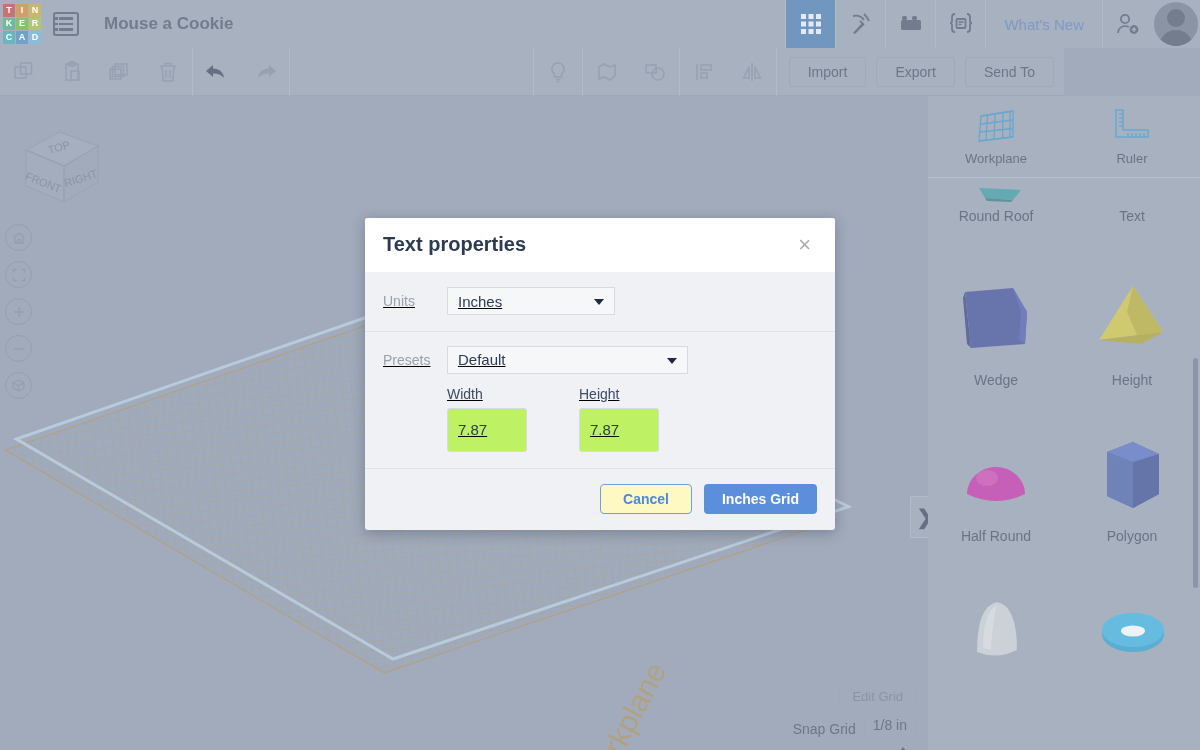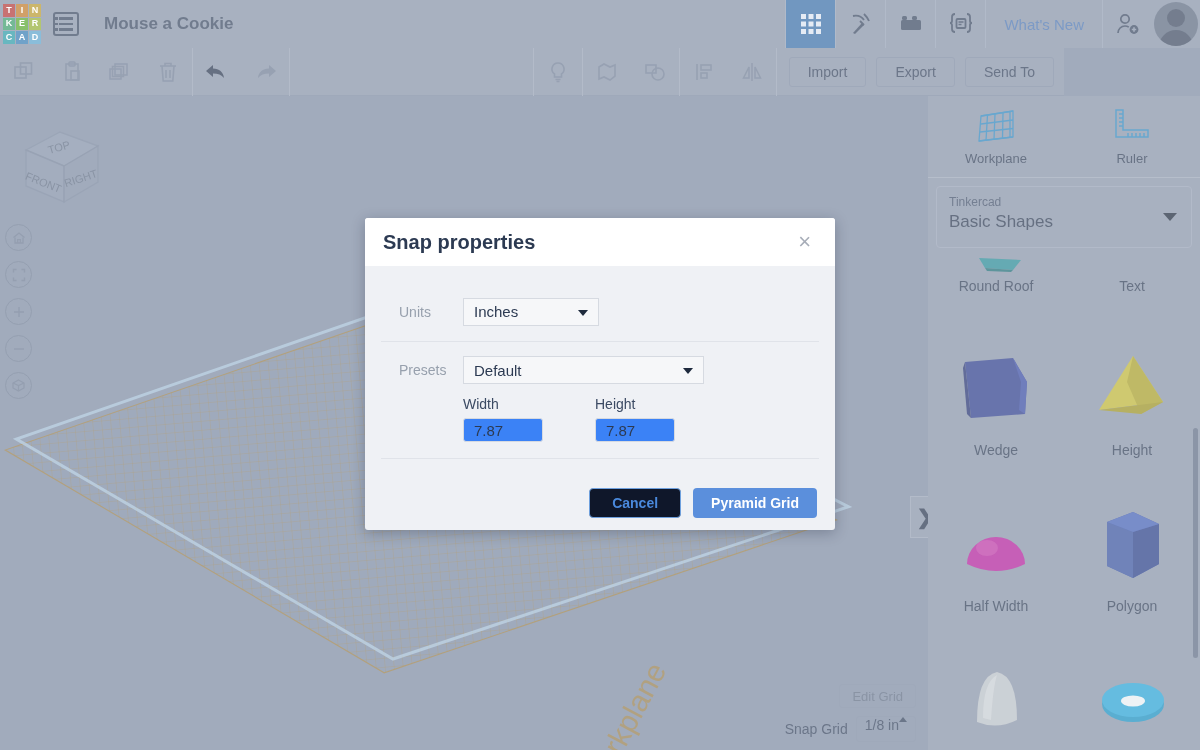--- a/index.html
+++ b/index.html
@@ -108,22 +108,23 @@
   .grid-ctl { position:absolute; right:12px; bottom:8px; text-align:right; }
   .edit-grid {
     height:24px; padding:0 12px; border:1px solid #7b88a0; border-radius:3px;
     font-size:13px; color:#5d6b82; display:inline-flex; align-items:center;
     margin-bottom:8px; background:transparent;
   }
   .snap-row { display:flex; align-items:center; gap:8px; justify-content:flex-end; }
   .snap-lbl { font-size:14px; color:#33425c; }
   .snap-sel {
     height:26px; padding:0 8px; border:1px solid #7b88a0; border-radius:3px;
-    font-size:14px; color:#33425c; display:flex; align-items:flex-start; 
+    font-size:14px; color:#33425c; display:flex; align-items:flex-end; gap:14px;
     background:transparent;
+    flex-direction:column;
   }
 
   
   .rpanel {
     position:absolute; left:928px; top:96px; width:272px; height:654px;
     background:#8793a8; overflow:hidden;
   }
   .rp-tools { display:flex; height:82px; border-bottom:1px solid #9aa5b8; }
   .rp-tool { flex:1; display:flex; flex-direction:column; align-items:center;
     justify-content:center; gap:6px; }
@@ -157,47 +158,47 @@
     background:#eff1f5; border-radius:3px;
     box-shadow:0 3px 14px rgba(20,30,50,0.28);
     display:flex; flex-direction:column;
   }
   .dlg-head {
     height:58px; background:#ffffff; display:flex; align-items:center;
     padding:0 18px; border-radius:3px 3px 0 0;
   }
   .dlg-title { font-size:20px; font-weight:bold; color:#2c3a52; flex:1; }
   .dlg-close { font-size:22px; color:#a7adb8; line-height:1; padding:4px 6px; }
-  .dlg-body { flex:1; padding:16px; }
+  .dlg-body { flex:1; padding:0;text-decoration:underline; }
   .frow { display:flex; align-items:center; padding:0 18px; height:60px;
     border-bottom:1px solid #e0e3e9; }
   .flabel { width:64px; font-size:14px; color:#97a0ad; }
   .sel {
     height:28px; border:1px solid #d6dae1; background:#f6f7f9;
     display:flex; align-items:center; padding:0 10px; font-size:15px;
     color:#2c3a52; position:relative;
   }
   .sel .cv { position:absolute; right:10px; top:11px; width:0;height:0;
     border-left:5px solid transparent;border-right:5px solid transparent;
     border-top:6px solid #1e2a3d; }
   .fsection { padding:14px 18px 16px 18px; border-bottom:1px solid #e0e3e9; }
   .prow { display:flex; align-items:center; }
   .dims { display:flex; gap:52px; margin-top:12px; padding-left:64px; }
   .dimcol { display:flex; flex-direction:column; gap:6px; }
   .dimlabel { font-size:14px; color:#3b4a63; }
   .dimin {
-    width:80px; height:24px; background:#3b82f6; border:1px solid #d6dae1;
+    width:80px; height:44px; background:#bef264; border:1px solid #d6dae1;
     border-radius:3px; display:flex; align-items:center; padding:0 10px;
     font-size:15px; color:#2c3a52;
   }
   .dlg-foot { height:66px; display:flex; align-items:center;
     justify-content:flex-end; gap:12px; padding:0 18px; }
   .btn-cancel {
     height:30px; padding:0 22px; border:1px solid #6ea0de; border-radius:4px;
-    background:#0f172a; color:#4a89dc; font-size:14px; font-weight:bold;
+    background:#fef9c3; color:#4a89dc; font-size:14px; font-weight:bold;
     display:flex; align-items:center;
   }
   .btn-update {
     height:30px; padding:0 18px; border:none; border-radius:4px;
     background:#5b8fdc; color:#ffffff; font-size:14px; font-weight:bold;
     display:flex; align-items:center;
   }
 </style>
 </head>
 <body>
@@ -459,25 +460,20 @@
           <g stroke="#2f86bd" stroke-width="1.5" fill="none">
             <path d="M5,3 L5,30 L37,30 L37,23 L12,23 L12,3 Z"></path>
             <path d="M12,7 L8,7 M12,11 L8,11 M12,15 L8,15 M12,19 L8,19"></path>
             <path d="M17,30 L17,26 M21,30 L21,26 M25,30 L25,26 M29,30 L29,26 M33,30 L33,26"></path>
           </g>
         </svg>
         <span>Ruler</span>
       </div>
     </div>
 
-    <div class="shape-select">
-      <div class="ss-sub">Tinkercad</div>
-      <div class="ss-main">Basic Shapes</div>
-      <div class="ss-caret"></div>
-    </div>
 
     <div class="shape-grid">
       <div class="scrollbar"></div>
 
       <div class="srow">
         <div class="scell">
           <div class="sfig" style="height:14px;align-items:flex-start;overflow:hidden;">
             <svg width="90" height="14" viewBox="0 0 90 14">
               <polygon points="28,0 70,2 62,12 34,10" fill="#2a8a96"></polygon>
               <polygon points="34,10 62,12 60,14 36,13" fill="#1f6d77"></polygon>
@@ -515,21 +511,21 @@
       </div>
 
       <div class="srow" style="margin-top:10px;">
         <div class="scell">
           <div class="sfig">
             <svg width="86" height="80" viewBox="0 0 86 80">
               <path d="M14,56 a29,27 0 0 1 58,0 q-29,14 -58,0z" fill="#b0229b"></path>
               <ellipse cx="34" cy="40" rx="11" ry="8" fill="#c44cae" opacity="0.55"></ellipse>
             </svg>
           </div>
-          <div class="slabel">Half Width</div>
+          <div class="slabel">Half Round</div>
         </div>
         <div class="scell">
           <div class="sfig">
             <svg width="86" height="80" viewBox="0 0 86 80">
               <polygon points="18,14 44,4 70,16 70,56 44,70 18,58" fill="#2f4a9c"></polygon>
               <polygon points="18,14 44,24 44,70 18,58" fill="#39549f"></polygon>
               <polygon points="44,24 70,16 70,56 44,70" fill="#2a4088"></polygon>
               <polygon points="18,14 44,4 70,16 44,24" fill="#4561b4"></polygon>
             </svg>
           </div>
@@ -558,28 +554,28 @@
 
         </div>
       </div>
     </div>
   </div>
 
   <div class="overlay"></div>
 
   <div class="dialog">
     <div class="dlg-head">
-      <div class="dlg-title">Snap properties</div>
+      <div class="dlg-title">Text properties</div>
       <div class="dlg-close">×</div>
     </div>
 
     <div class="dlg-body">
       <div class="frow">
         <div class="flabel">Units</div>
-        <div class="sel" style="width:136px;">
+        <div class="sel" style="width:168px;">
           <span>Inches</span>
           <span class="cv"></span>
         </div>
       </div>
 
       <div class="fsection">
         <div class="prow">
           <div class="flabel">Presets</div>
           <div class="sel" style="width:241px;">
             <span>Default</span>
@@ -594,17 +590,17 @@
           <div class="dimcol">
             <div class="dimlabel">Height</div>
             <div class="dimin">7.87</div>
           </div>
         </div>
       </div>
     </div>
 
     <div class="dlg-foot">
       <div class="btn-cancel">Cancel</div>
-      <div class="btn-update">Pyramid Grid</div>
+      <div class="btn-update">Inches Grid</div>
     </div>
   </div>
 
 </div>
 
 </body></html>

